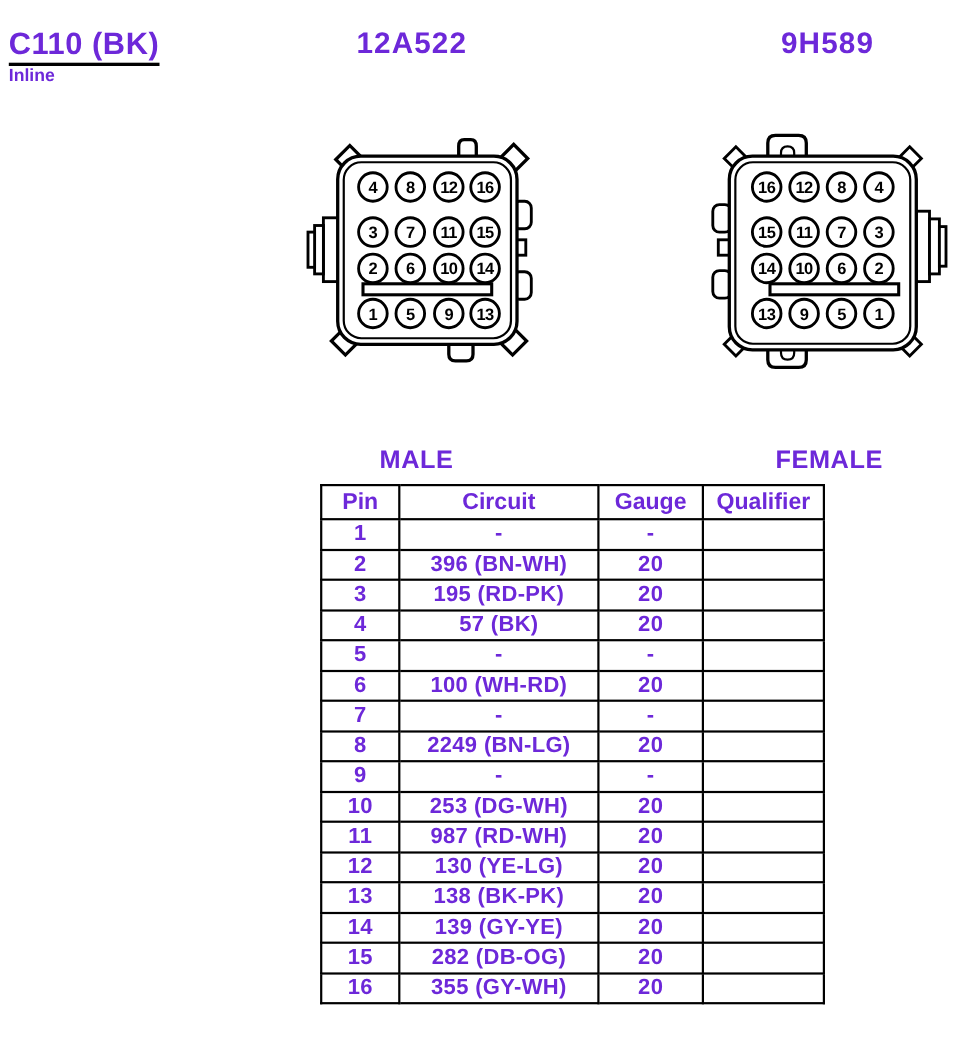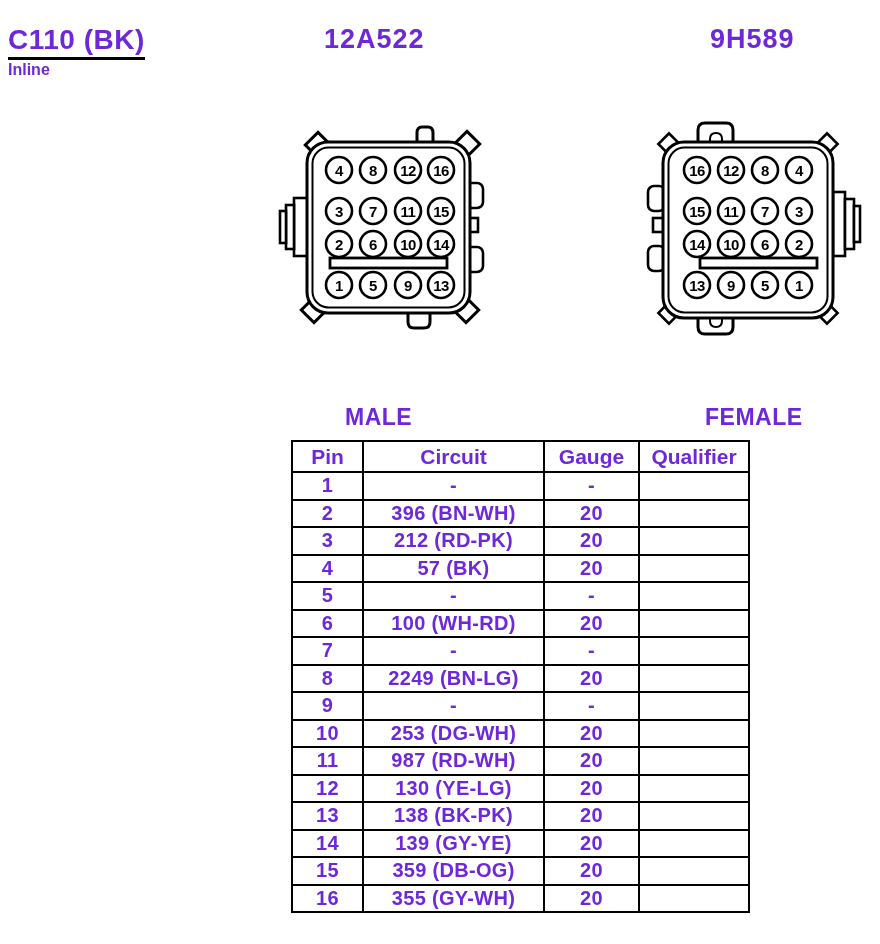--- a/index.html
+++ b/index.html
@@ -215,21 +215,21 @@
           <td></td>
         </tr>
         <tr>
           <td>2</td>
           <td>396 (BN-WH)</td>
           <td>20</td>
           <td></td>
         </tr>
         <tr>
           <td>3</td>
-          <td>212 (RD-PK)</td>
+          <td>195 (RD-PK)</td>
           <td>20</td>
           <td></td>
         </tr>
         <tr>
           <td>4</td>
           <td>57 (BK)</td>
           <td>20</td>
           <td></td>
         </tr>
         <tr>
@@ -287,21 +287,21 @@
           <td></td>
         </tr>
         <tr>
           <td>14</td>
           <td>139 (GY-YE)</td>
           <td>20</td>
           <td></td>
         </tr>
         <tr>
           <td>15</td>
-          <td>359 (DB-OG)</td>
+          <td>282 (DB-OG)</td>
           <td>20</td>
           <td></td>
         </tr>
         <tr>
           <td>16</td>
           <td>355 (GY-WH)</td>
           <td>20</td>
           <td></td>
         </tr>
       </tbody>

